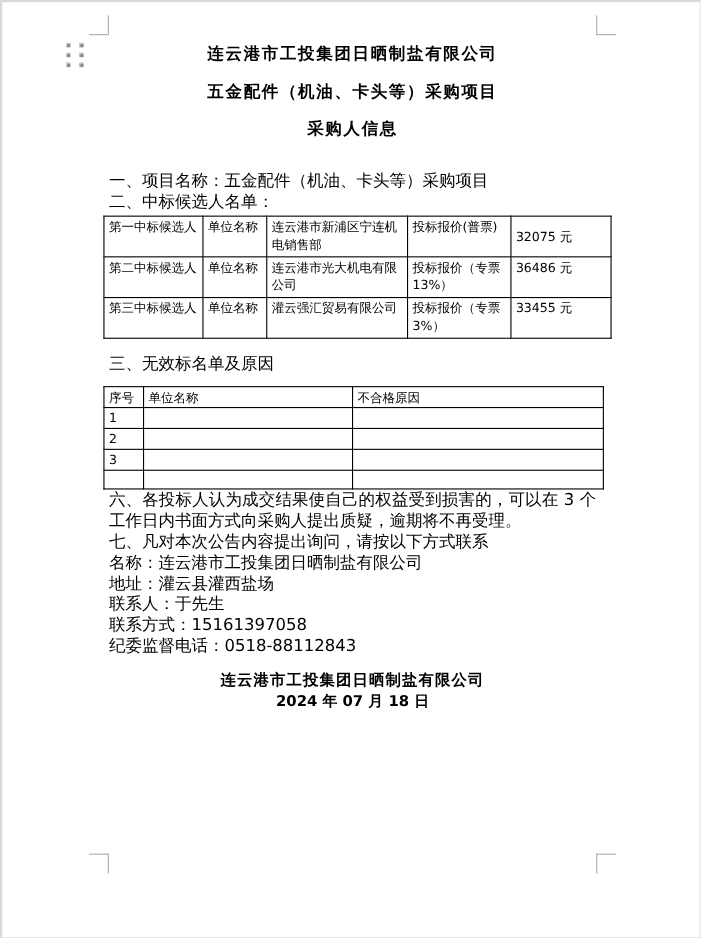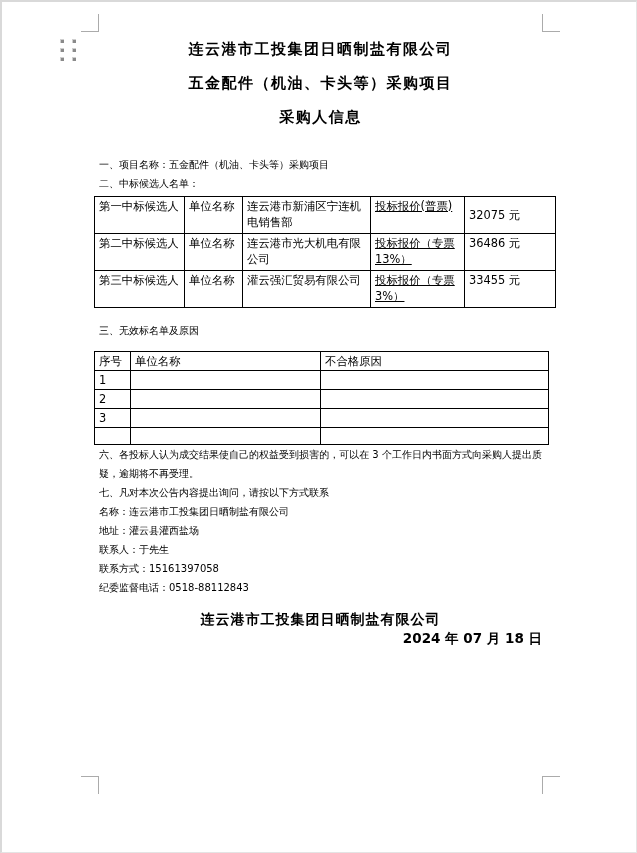--- a/index.html
+++ b/index.html
@@ -34,21 +34,21 @@
     gap: 5px 8px; cursor: move;
   }
   .grip span { background: #8a8a8a; box-shadow: inset 1px 1px 0 #cfcfcf; }
 
   .content { position: absolute; left: 97px; top: 30px; width: 443px; }
 
   .title {
     font-size: 15px; font-weight: bold; text-align: center;
     line-height: 34px; letter-spacing: 1.5px;
   }
-  .body { font-size: 10px; line-height: 19px; margin: 0; text-align: justify; }
+  .body { font-size: 15px; line-height: 19px; margin: 0; text-align: justify; }
   .s1 { margin-top: 21px; }
   .s3 { margin-top: 13px; }
   .s5 { margin-top: 25px; }
 
   table {
     border-collapse: collapse; table-layout: fixed;
     margin-left: -5px; width: 454px;
     font-size: 11.4px;
     border-radius: 11px;
   }
@@ -56,35 +56,35 @@
     border: 1px solid #000000;
     padding: 1px 4px;
     vertical-align: top;
     line-height: 16px;
     word-break: break-all;
     text-align: left;
   }
   .t1 { margin-top: 3px; }
   .t1 tr { height: 37px; }
   .c1 { width: 90px; } .c2 { width: 58px; } .c3 { width: 128px; }
-  .c4 { width: 94px; text-decoration: underline; } .c5 { width: 91px; }
+  .c4 { width: 94px; } .c5 { width: 91px; }
   .vmid { vertical-align: middle; }
 
   .t2 { margin-top: 11px; }
   .t2 tr { height: 17px; margin-top: 28px; }
   .t2 tr.hdr { height: 19px; }
   .d1 { width: 36px; } .d2 { width: 190px; } .d3 { width: 228px; }
 
   .footer-company {
     margin-top: 13px; font-size: 14px; font-weight: bold;
     text-align: center; line-height: 19px; letter-spacing: 1px;
   }
   .footer-date {
     font-size: 13.5px; font-weight: bold;
-    text-align: right; line-height: 19px;
+    text-align: center; line-height: 19px;
   }
 </style>
 </head>
 <body>
 
 <div class="page">
 
   <div class="crop tl"></div>
   <div class="crop tr"></div>
   <div class="crop bl"></div>

